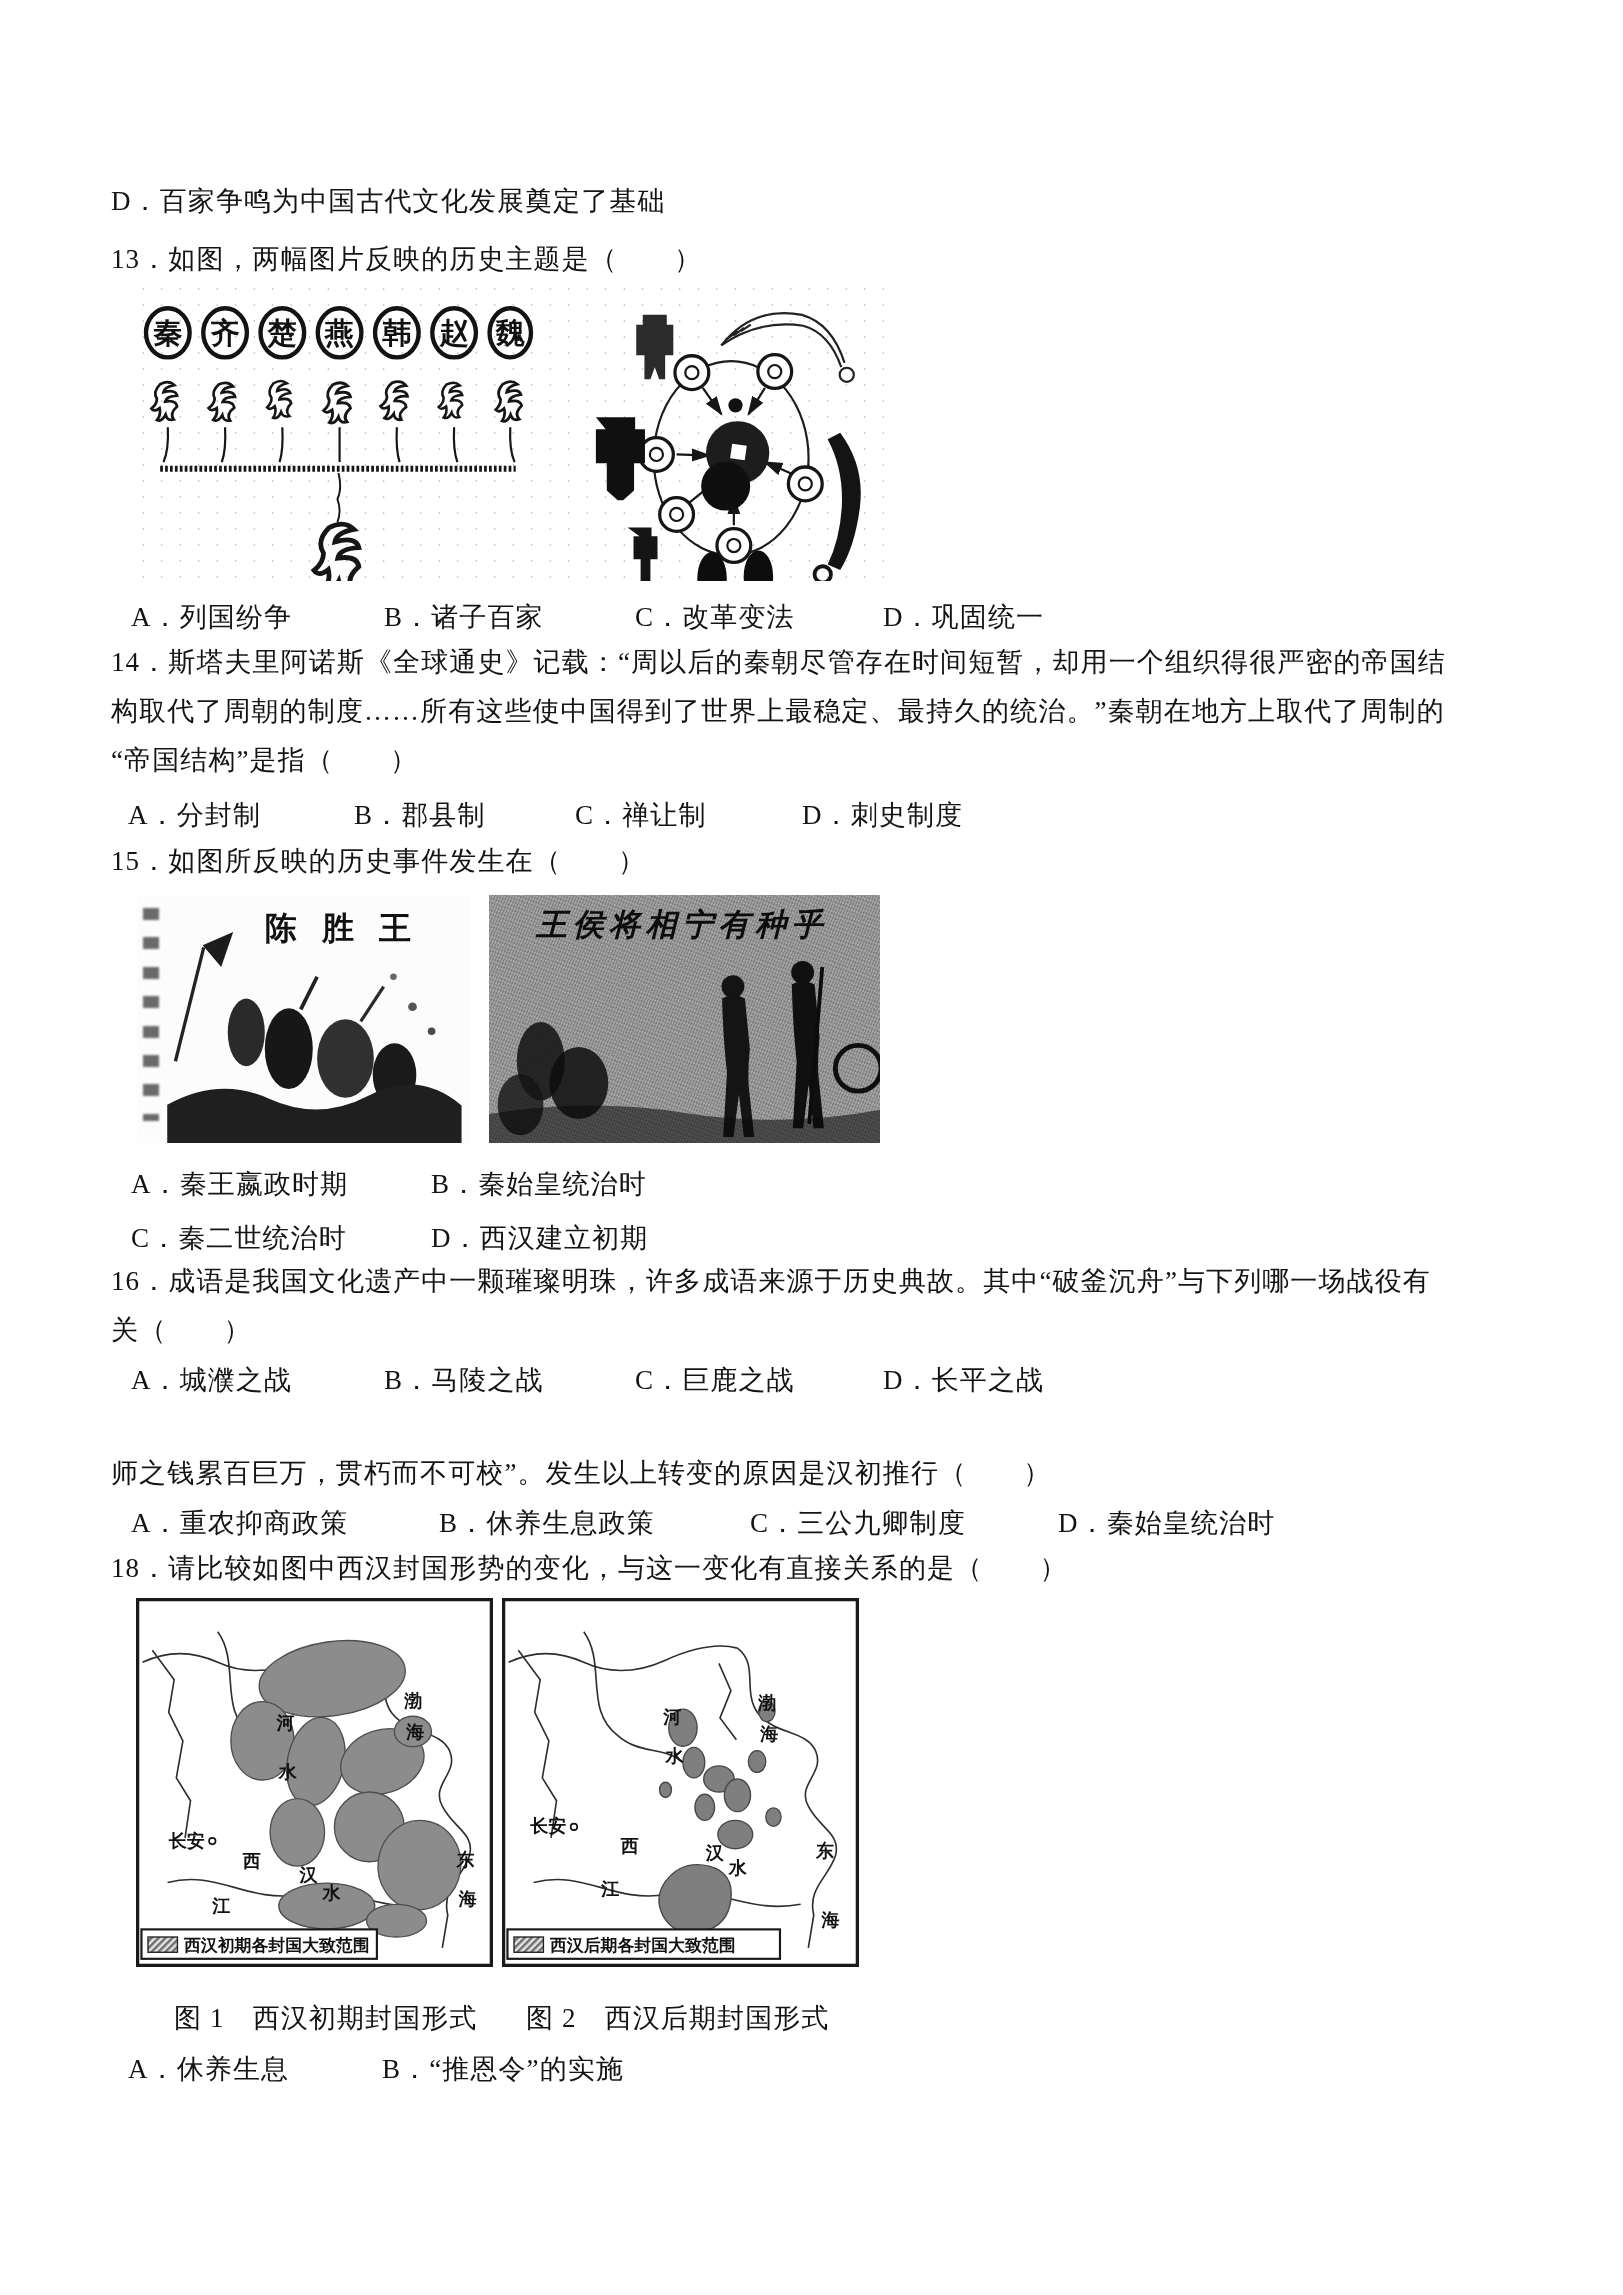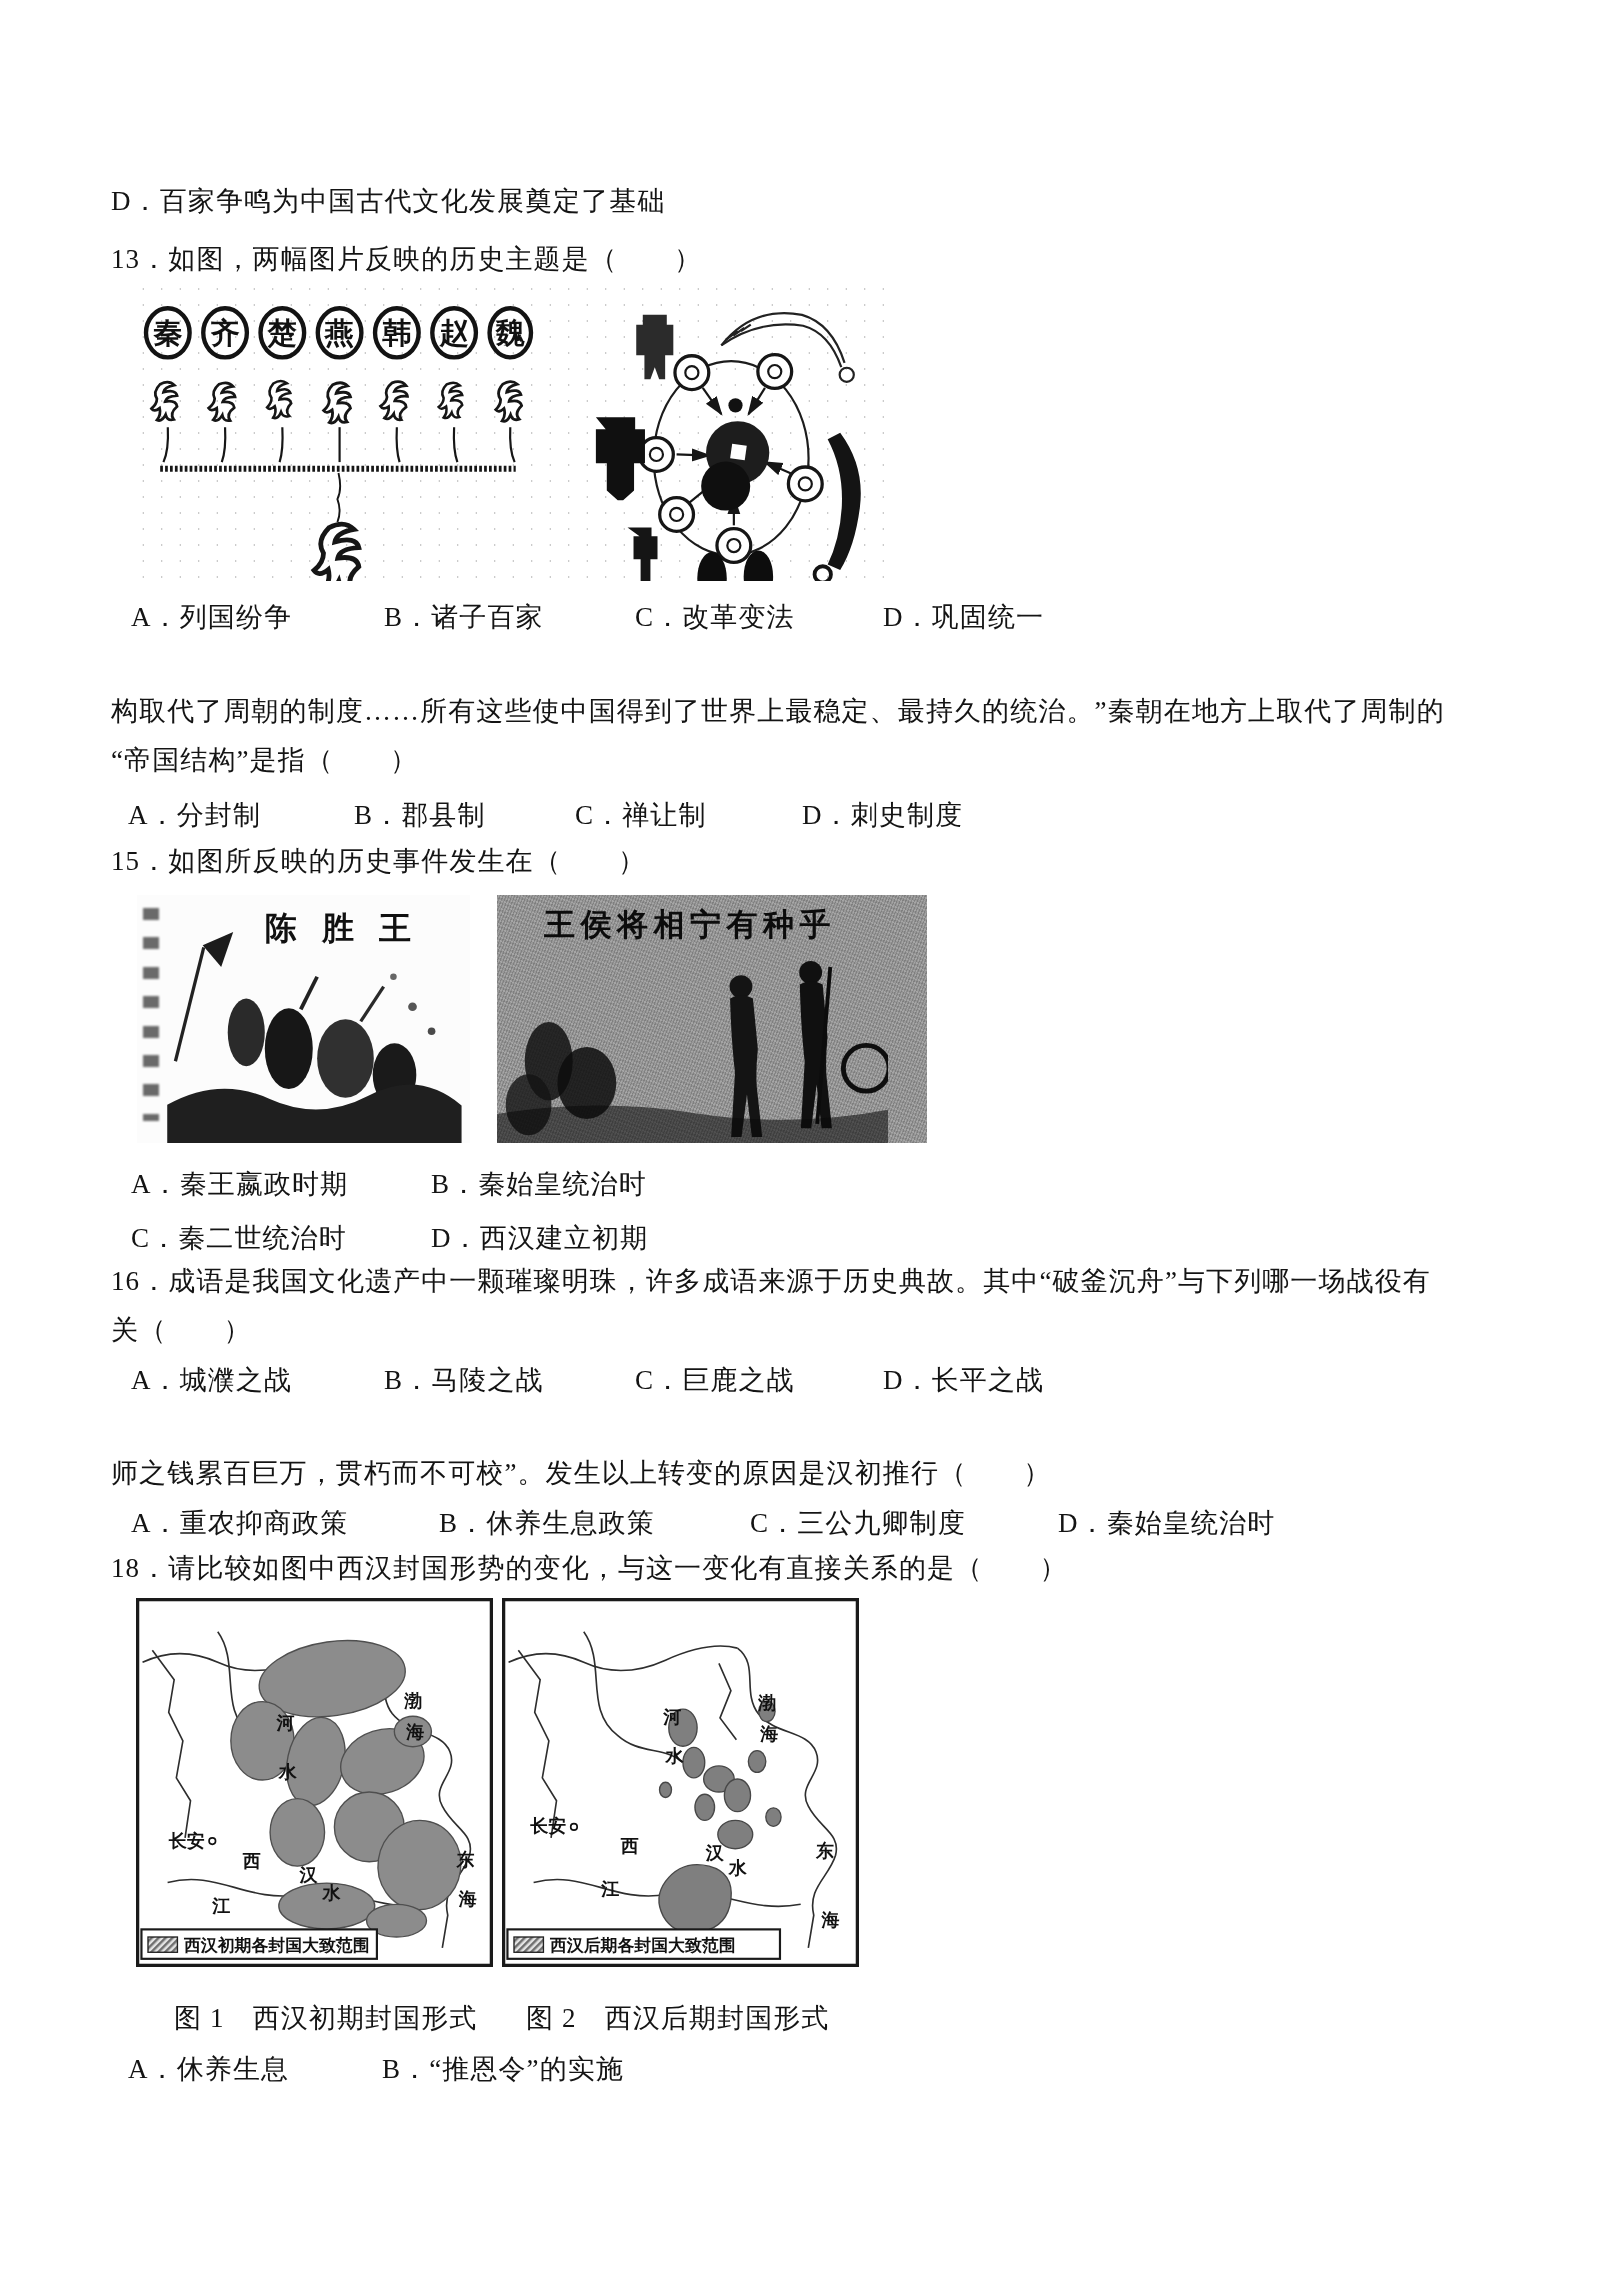--- a/index.html
+++ b/index.html
@@ -20,24 +20,25 @@
   .optrow span{position:absolute;font-size:27px;letter-spacing:1.1px;white-space:pre;}
   .fig{position:absolute;}
   .speckle{
     background-image:radial-gradient(circle,#b9b9b9 0.7px,transparent 0.9px);
     background-size:18.5px 16px;
   }
   
   .panel{position:absolute;top:0;height:248px;overflow:hidden;}
   .panel-left{left:0;width:333px;background:#fcfcfc;}
   .panel-right{
-    left:360px;width:430px;background:#979797;
+    left:352px;width:391px;background:#979797;
     background-image:
       repeating-linear-gradient(112deg, rgba(0,0,0,.16) 0 1.1px, transparent 1.1px 2.7px),
       repeating-linear-gradient(20deg, rgba(255,255,255,.15) 0 1.6px, transparent 1.6px 3.8px);
+    font-style: italic;
   }
   .panel-title{
     position:absolute;font-weight:600;color:#101010;white-space:pre;margin-left:36px;
   }
   .t-chensheng{left:92px;top:12px;font-size:32px;letter-spacing:25px;}
   .t-wanghou{left:11px;top:8.7px;font-size:31px;letter-spacing:5.5px;color:#0c0c0c;}
   .vstrip{
     position:absolute;left:5.5px;top:13px;width:16.4px;height:213px;
     background:repeating-linear-gradient(#3a3a3a 0 12px, transparent 12px 29.4px);
     filter:blur(0.8px);opacity:.75;
@@ -164,20 +165,21 @@
     </svg>
   </div>
 
   <div class="optrow" style="top:599px">
     <span style="left:131px">A．列国纷争</span>
     <span style="left:384px">B．诸子百家</span>
     <span style="left:635px">C．改革变法</span>
     <span style="left:883px">D．巩固统一</span>
   </div>
 
+  <div class="line" style="top:647px">14．斯塔夫里阿诺斯《全球通史》记载：“周以后的秦朝尽管存在时间短暂，却用一个组织得很严密的帝国结</div>
   <div class="line" style="top:696px">构取代了周朝的制度……所有这些使中国得到了世界上最稳定、最持久的统治。”秦朝在地方上取代了周制的</div>
   <div class="line" style="top:745px">“帝国结构”是指（　　）</div>
   <div class="optrow" style="top:797px">
     <span style="left:128px">A．分封制</span>
     <span style="left:354px">B．郡县制</span>
     <span style="left:575px">C．禅让制</span>
     <span style="left:802px">D．刺史制度</span>
   </div>
 
   <div class="line" style="top:846px">15．如图所反映的历史事件发生在（　　）</div>

